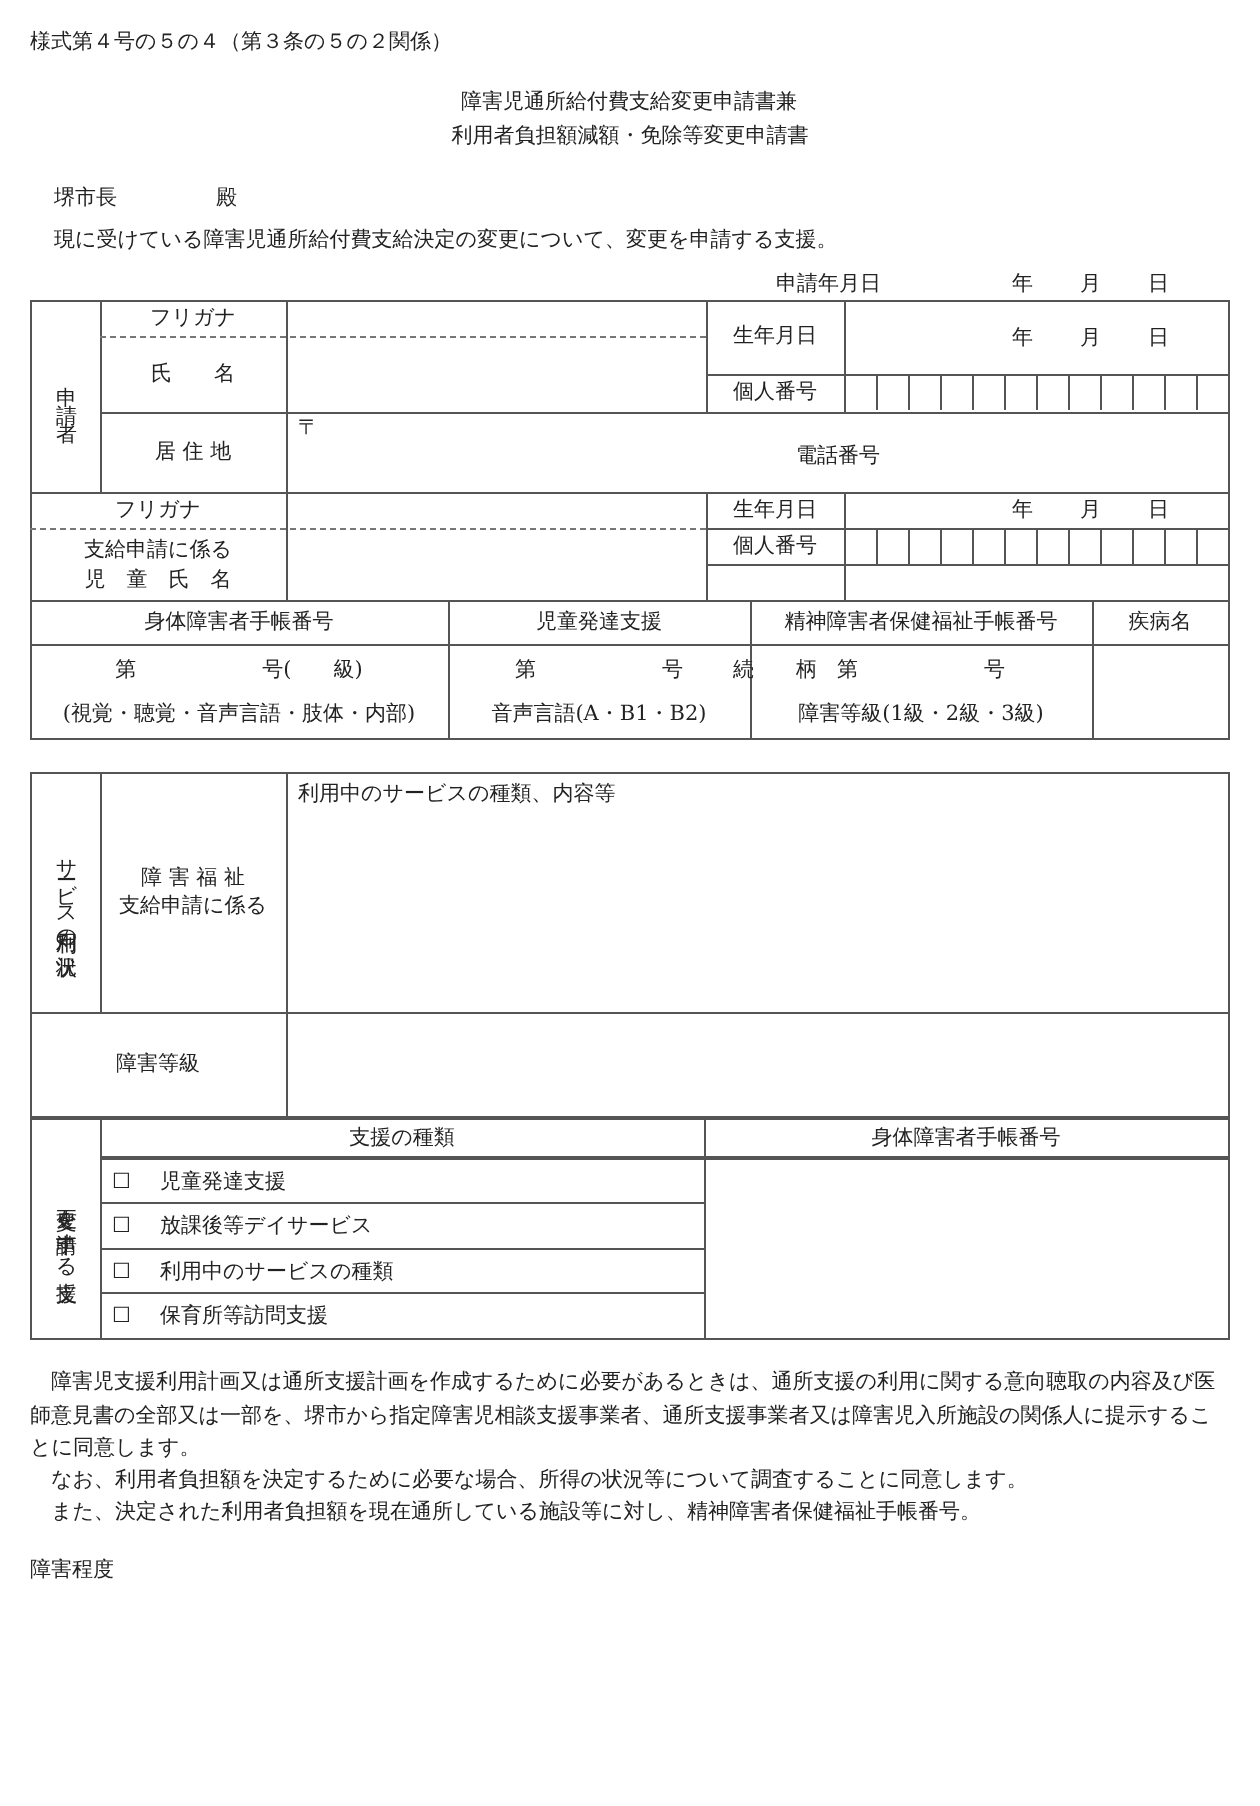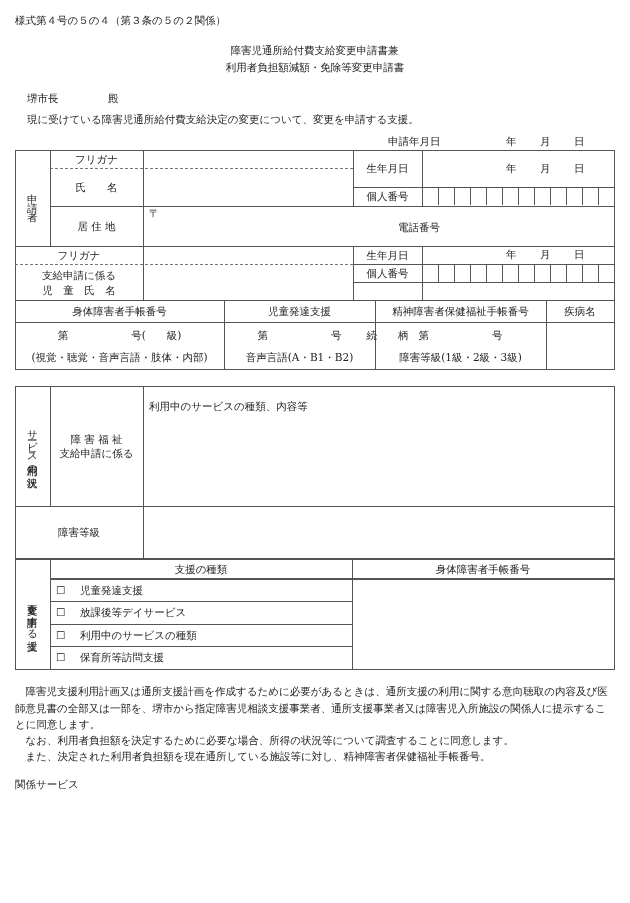--- a/index.html
+++ b/index.html
@@ -148,21 +148,21 @@
   <div class="line h" style="left:50px;top:578px;width:565px;height:2px;"></div>
   <div class="line h" style="left:50px;top:601px;width:302px;"></div>
   <div class="line h" style="left:50px;top:624px;width:302px;"></div>
   <div class="line h" style="left:50px;top:646px;width:302px;"></div>
 
   <div class="cell vert" style="left:15px;top:388px;width:35px;height:116px;">サービス利用の状況</div>
   <div class="cell" style="left:50px;top:386px;width:93px;height:120px;flex-direction:column;">
     <span>障 害 福 祉</span>
     <span>支給申請に係る</span>
   </div>
-  <div class="abs" style="left:149px;top:400px;">利用中のサービスの種類、内容等</div>
+  <div class="abs" style="left:149px;top:390px;">利用中のサービスの種類、内容等</div>
   <div class="abs" style="left:144px;top:405px;width:470px;height:100px;"></div>
 
   <div class="cell" style="left:15px;top:506px;width:128px;height:52px;">障害等級</div>
   <div class="abs" style="left:144px;top:507px;width:470px;height:50px;"></div>
 
   <div class="cell vert" style="left:15px;top:560px;width:35px;height:109px;font-size:10.5px;">変更を申請する支援</div>
   <div class="cell" style="left:50px;top:560px;width:302px;height:18px;">支援の種類</div>
   <div class="cell" style="left:352px;top:560px;width:262px;height:18px;">身体障害者手帳番号</div>
   <div class="abs" style="left:353px;top:581px;width:260px;height:87px;"></div>
 
@@ -176,14 +176,14 @@
   <div class="abs" style="left:80px;top:629px;">利用中のサービスの種類</div>
 
   <div class="abs" style="left:56px;top:651px;"><span>☐</span></div>
   <div class="abs" style="left:80px;top:651px;">保育所等訪問支援</div>
 </div>
 
 <div class="para" style="top:683px;">　障害児支援利用計画又は通所支援計画を作成するために必要があるときは、通所支援の利用に関する意向聴取の内容及び医師意見書の全部又は一部を、堺市から指定障害児相談支援事業者、通所支援事業者又は障害児入所施設の関係人に提示することに同意します。</div>
 <div class="para" style="top:732px;">　なお、利用者負担額を決定するために必要な場合、所得の状況等について調査することに同意します。</div>
 <div class="para" style="top:748px;">　また、決定された利用者負担額を現在通所している施設等に対し、精神障害者保健福祉手帳番号。</div>
 
-<div class="abs" style="left:15px;top:778px;">関係サービス</div>
+<div class="abs" style="left:15px;top:778px;">障害程度</div>
 <div class="abs" style="left:80px;top:776px;width:300px;height:18px;"></div>
 
 </body></html>

